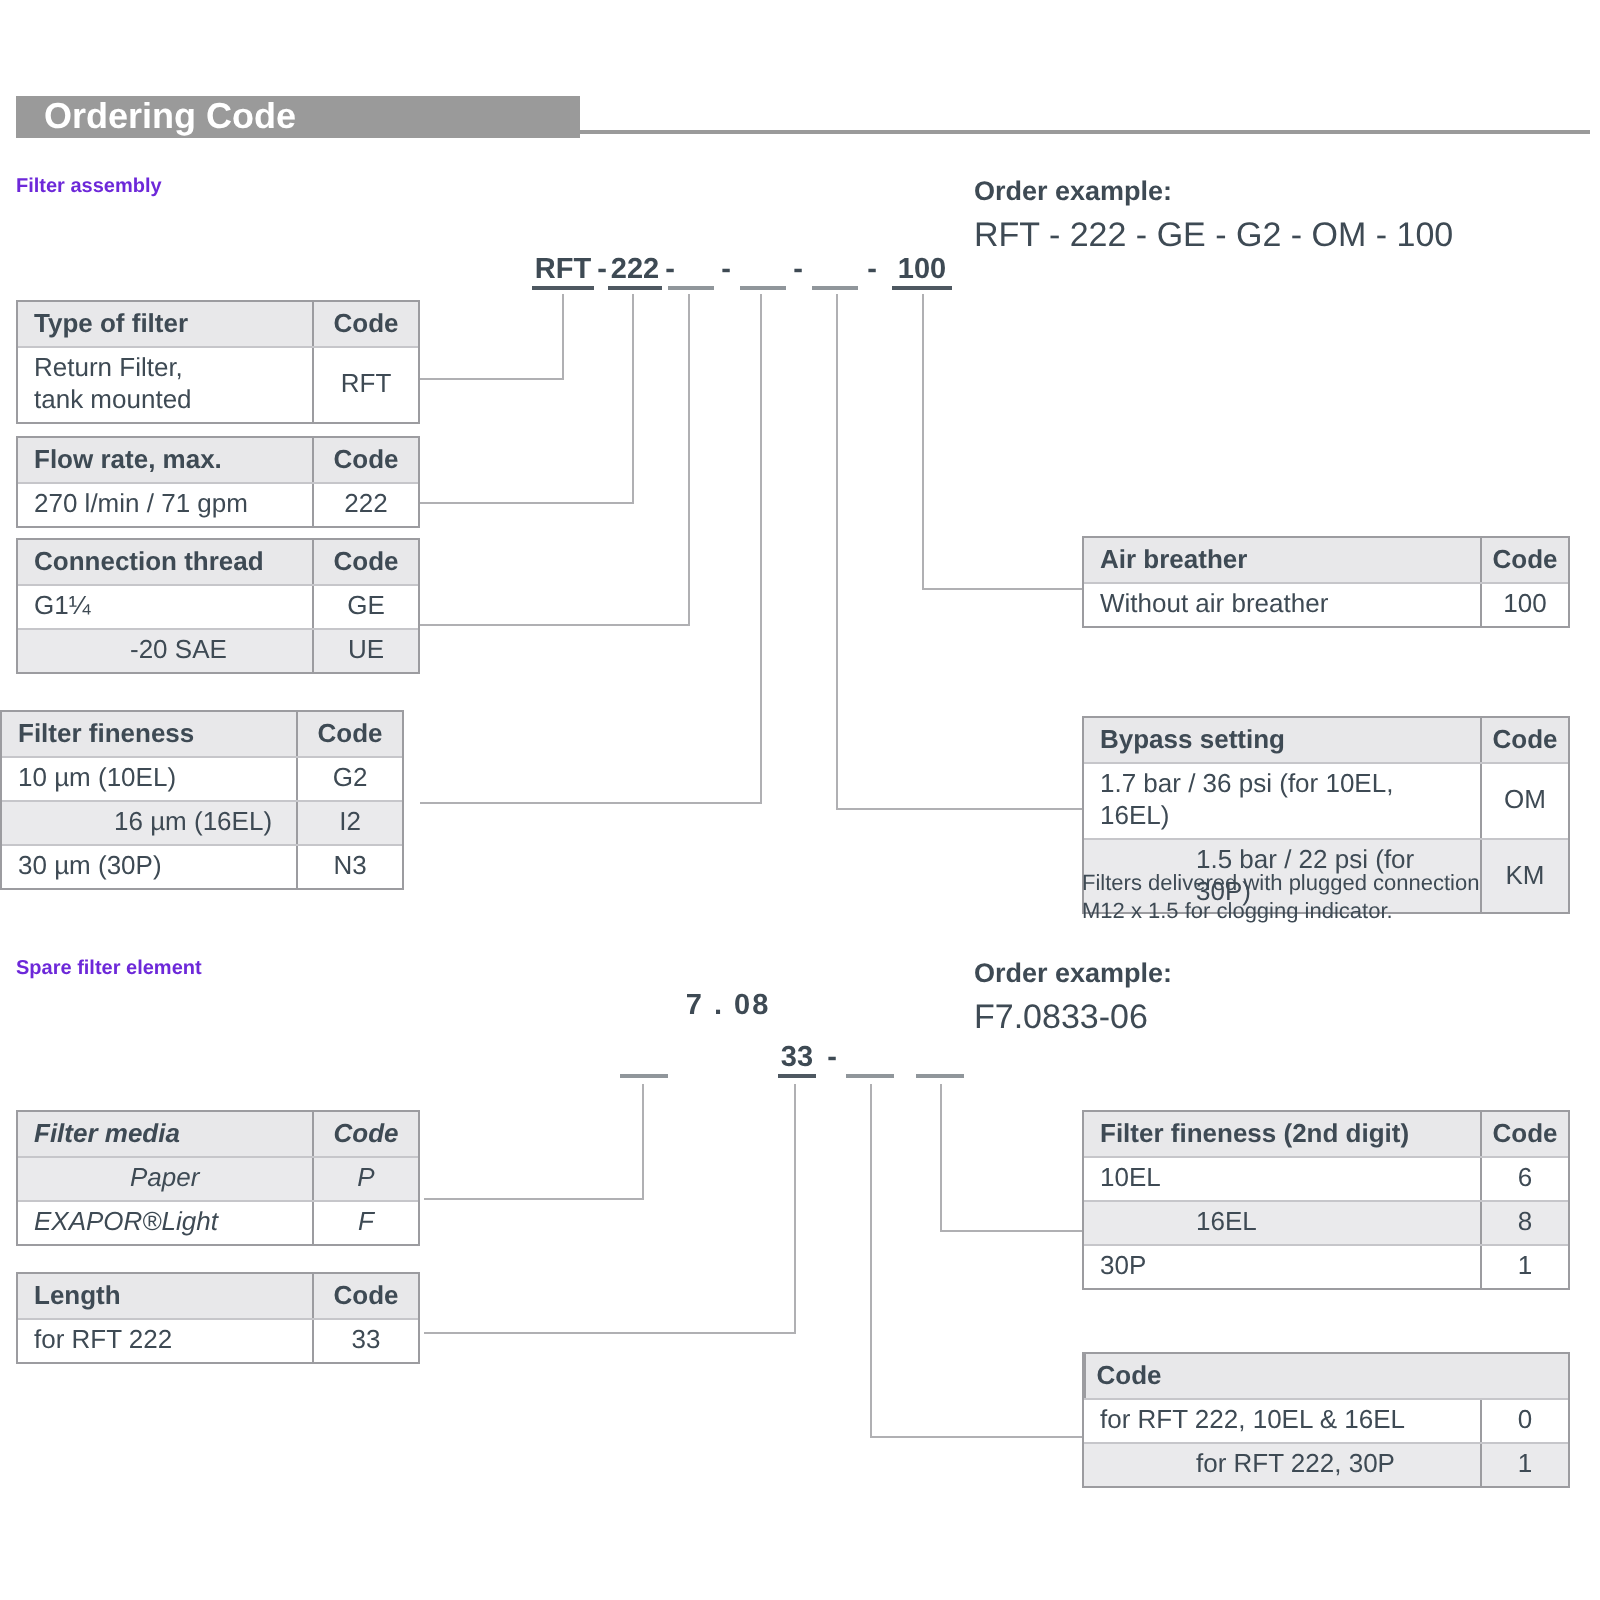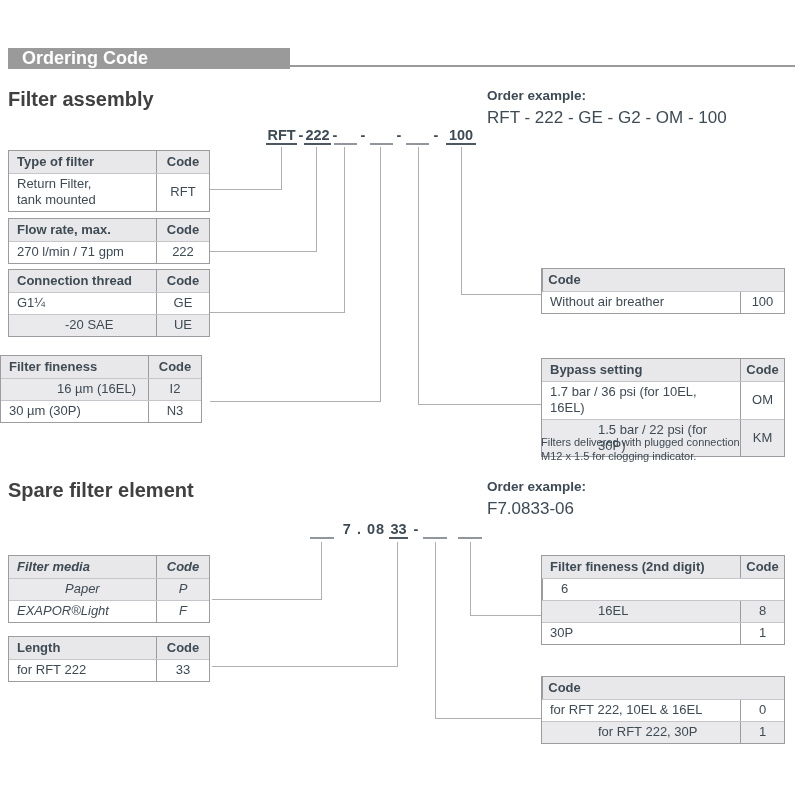--- a/index.html
+++ b/index.html
@@ -11,21 +11,21 @@
   
   .title-bar {
     position:absolute; left:8px; top:48px; width:282px; height:21px;
     background:#9a9a9a; color:#ffffff; font-size:18px; font-weight:bold;
     line-height:21px; padding-left:14px;
   }
   .title-rule {
     position:absolute; left:290px; top:47px; width:505px; height:20px;
     border-bottom:2px solid #9a9a9a;
   }
-  .h-section { position:absolute; font-size:20px; font-weight:bold; color:#404040; }
+  .h-section { position:absolute; font-size:10px; font-weight:bold; color:#6d28d9; }
   .h-example-label { position:absolute; font-size:13.5px; font-weight:bold; }
   .h-example-value { position:absolute; font-size:17px; }
 
   
   .cseg, .cblank, .csep, .cplain {
     position:absolute; height:18px; font-size:14.5px; font-weight:bold;
     color:#3e4a54; text-align:center; line-height:16px;
   }
   .cseg  { border-bottom:2px solid #4e5861; }
   .cblank{ border-bottom:2px solid #90969b; }
@@ -33,21 +33,21 @@
 
   
   .conn-l { position:absolute; border-right:1px solid #b0b0b3; border-bottom:1px solid #b0b0b3; }
   .conn-r { position:absolute; border-left:1px solid #b0b0b3; border-bottom:1px solid #b0b0b3; }
 
   
   .otable { position:absolute; background:#fff; border:1px solid #9c9ca0; }
   .otable.left  { width:202px; }
   .otable.right { width:244px; }
   .trow { display:flex; min-height:22px; align-items:stretch; }
-  .trow + .trow { border-top:1px solid #c6c6ca; }
+  .trow + .trow { border-top:1px solid #c6c6ca;justify-content:flex-end; }
   .thead { background:#e8e8ea; font-weight:bold; }
   .trow.alt { background:#eaeaec;padding-left:48px; }
   .tcell {
     flex:1; font-size:13px; color:#3e4a54; padding:2px 8px;
     display:flex; align-items:center; white-space:pre-line; line-height:1.25;
   }
   .tcell.code { border-left:1px solid #9c9ca0; justify-content:center; text-align:center; padding:2px 4px; }
   .otable.left  .tcell.code { flex:0 0 53px; }
   .otable.right .tcell.code { flex:0 0 44px; }
 
@@ -119,31 +119,36 @@
       <div class="trow alt">
         <div class="tcell">-20 SAE</div>
         <div class="tcell code">UE</div>
       </div>
     </div>
   <div class="otable left" style="left:0;   top:343px;margin-top:12px;">
       <div class="trow thead">
         <div class="tcell">Filter fineness</div>
         <div class="tcell code">Code</div>
       </div>
+      <div class="trow">
+        <div class="tcell">10 µm (10EL)</div>
+        <div class="tcell code">G2</div>
+      </div>
       <div class="trow alt">
         <div class="tcell">16 µm (16EL)</div>
         <div class="tcell code">I2</div>
       </div>
       <div class="trow">
         <div class="tcell">30 µm (30P)</div>
         <div class="tcell code">N3</div>
       </div>
     </div>
   <div class="otable right" style="left:541px; top:268px;">
       <div class="trow thead">
+        <div class="tcell">Air breather</div>
         <div class="tcell code">Code</div>
       </div>
       <div class="trow">
         <div class="tcell">Without air breather</div>
         <div class="tcell code">100</div>
       </div>
     </div>
   <div class="otable right" style="left:541px; top:358px;">
       <div class="trow thead">
         <div class="tcell">Bypass setting</div>
@@ -161,21 +166,21 @@
 
   <div class="note">Filters delivered with plugged connection
 M12 x 1.5 for clogging indicator.</div>
 
   <div class="h-section" style="left:8px; top:479px;">Spare filter element</div>
 
   <div class="h-example-label" style="left:487px; top:479px;">Order example:</div>
   <div class="h-example-value" style="left:487px; top:499px;">F7.0833-06</div>
 
   <div class="cblank" style="left:310px; top:521px; width:24px;"></div>
-  <div class="cplain" style="left:340px; top:521px; width:48px;">7 . 08</div>
+  <div class="cplain" style="left:340px; top:495px; width:48px;">7 . 08</div>
   <div class="cseg" style="left:389px; top:521px; width:19px;">33</div>
   <div class="csep" style="left:412px; top:521px; width:8px;">-</div>
   <div class="cblank" style="left:423px; top:521px; width:24px;"></div>
   <div class="cblank" style="left:458px; top:521px; width:24px;"></div>
 
   <div class="conn-l" style="left:212px; top:542px; width:110px; height:58px;"></div>
   <div class="conn-l" style="left:212px; top:542px; width:186px; height:125px;"></div>
   <div class="conn-r" style="left:435px; top:542px; width:106px; height:177px;"></div>
   <div class="conn-r" style="left:470px; top:542px; width:71px;  height:74px;"></div>
 
@@ -202,20 +207,21 @@
         <div class="tcell">for RFT 222</div>
         <div class="tcell code">33</div>
       </div>
     </div>
   <div class="otable right" style="left:541px; top:555px;">
       <div class="trow thead">
         <div class="tcell">Filter fineness (2nd digit)</div>
         <div class="tcell code">Code</div>
       </div>
       <div class="trow">
+        <div class="tcell">10EL</div>
         <div class="tcell code">6</div>
       </div>
       <div class="trow alt">
         <div class="tcell">16EL</div>
         <div class="tcell code">8</div>
       </div>
       <div class="trow">
         <div class="tcell">30P</div>
         <div class="tcell code">1</div>
       </div>

